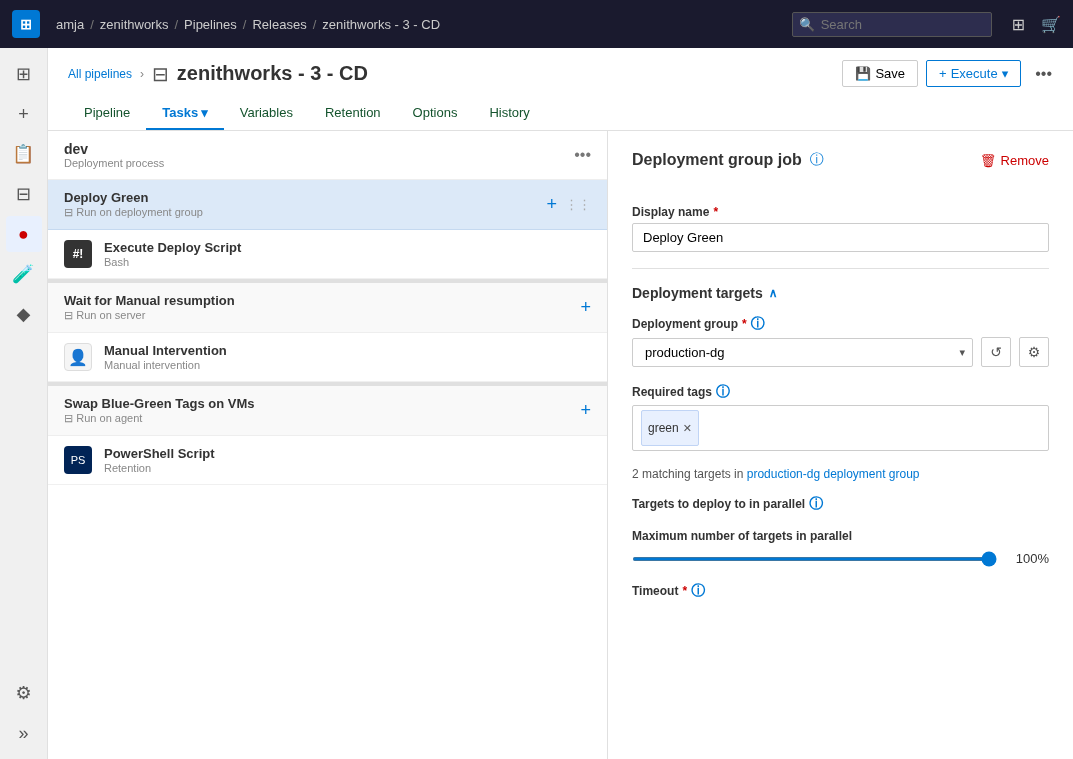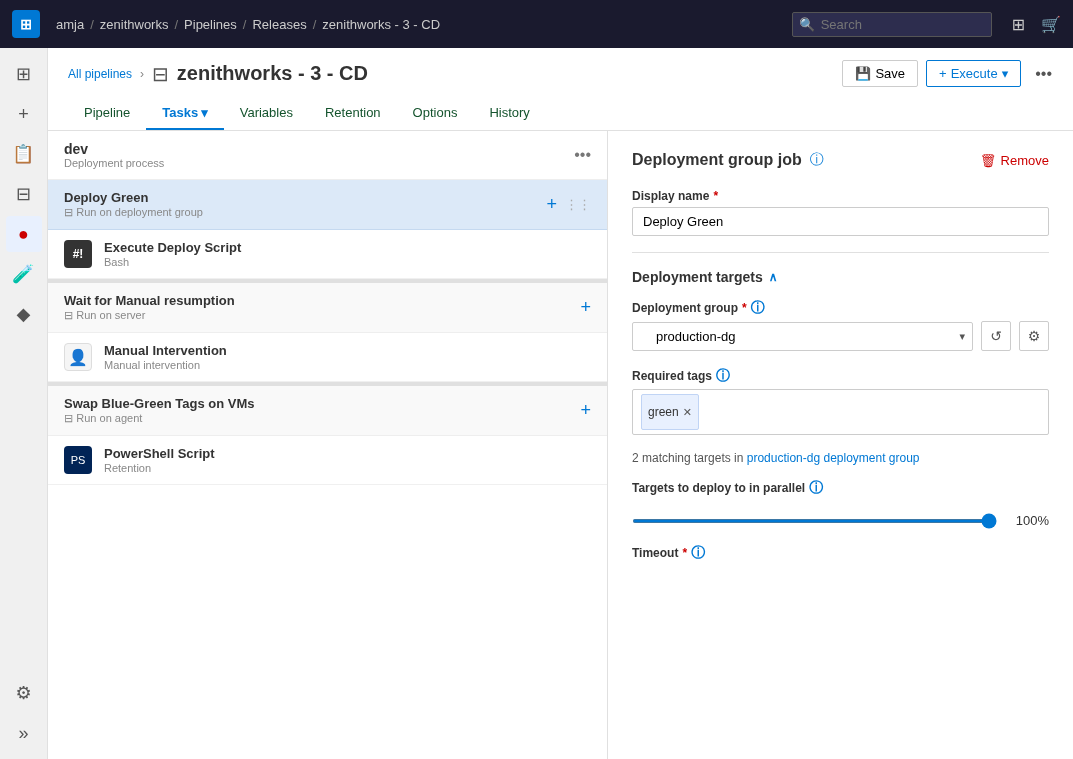--- a/index.html
+++ b/index.html
@@ -191,21 +191,21 @@
 
     
     .right-pane {
       flex: 1;
       overflow-y: auto;
       padding: 20px 24px;
     }
 
     .detail-header {
       display: flex; align-items: center; justify-content: space-between;
-      margin-bottom: 20px;
+      margin-bottom: 36px;
     }
     .detail-title-row { display: flex; align-items: center; gap: 8px; }
     .detail-title { font-size: 16px; font-weight: 600; }
     .info-icon { color: #0078d4; font-size: 14px; cursor: help; }
     .btn-remove {
       background: none; border: none; cursor: pointer;
       color: #c00; display: flex; align-items: center; gap: 4px; font-size: 13px;
     }
 
     
@@ -232,21 +232,21 @@
       display: flex; align-items: center; gap: 6px;
     }
     .collapse-icon { color: #0078d4; font-size: 12px; cursor: pointer; }
 
     
     .select-row { display: flex; align-items: center; gap: 8px; }
     .form-select-wrap { flex: 1; position: relative; }
     .form-select {
       width: 100%;
       border: 1px solid #ccc;
-      padding: 6px 28px 6px 23px;
+      padding: 6px 28px 6px 12px;
       font-size: 13px;
       outline: none;
       border-radius: 2px;
       appearance: none;
       background: white;
       cursor: pointer;
     }
     .select-chevron {
       position: absolute; right: 8px; top: 50%; transform: translateY(-50%);
       color: #555; pointer-events: none; font-size: 11px;
@@ -522,20 +522,21 @@
         </div>
 
         <div class="form-group">
           <div class="form-label">
             <span>Targets to deploy to in parallel</span>
             <span class="info-icon">ⓘ</span>
           </div>
         </div>
 
         <div class="form-group">
+          <div class="form-label">Maximum number of targets in parallel</div>
           <div class="slider-row">
             <input type="range" class="slider-input" min="0" max="100" value="100" style="">
             <span class="slider-value">100%</span>
           </div>
         </div>
 
         <div class="form-group">
           <div class="form-label">
             <span>Timeout</span>
             <span class="required-star">*</span>

